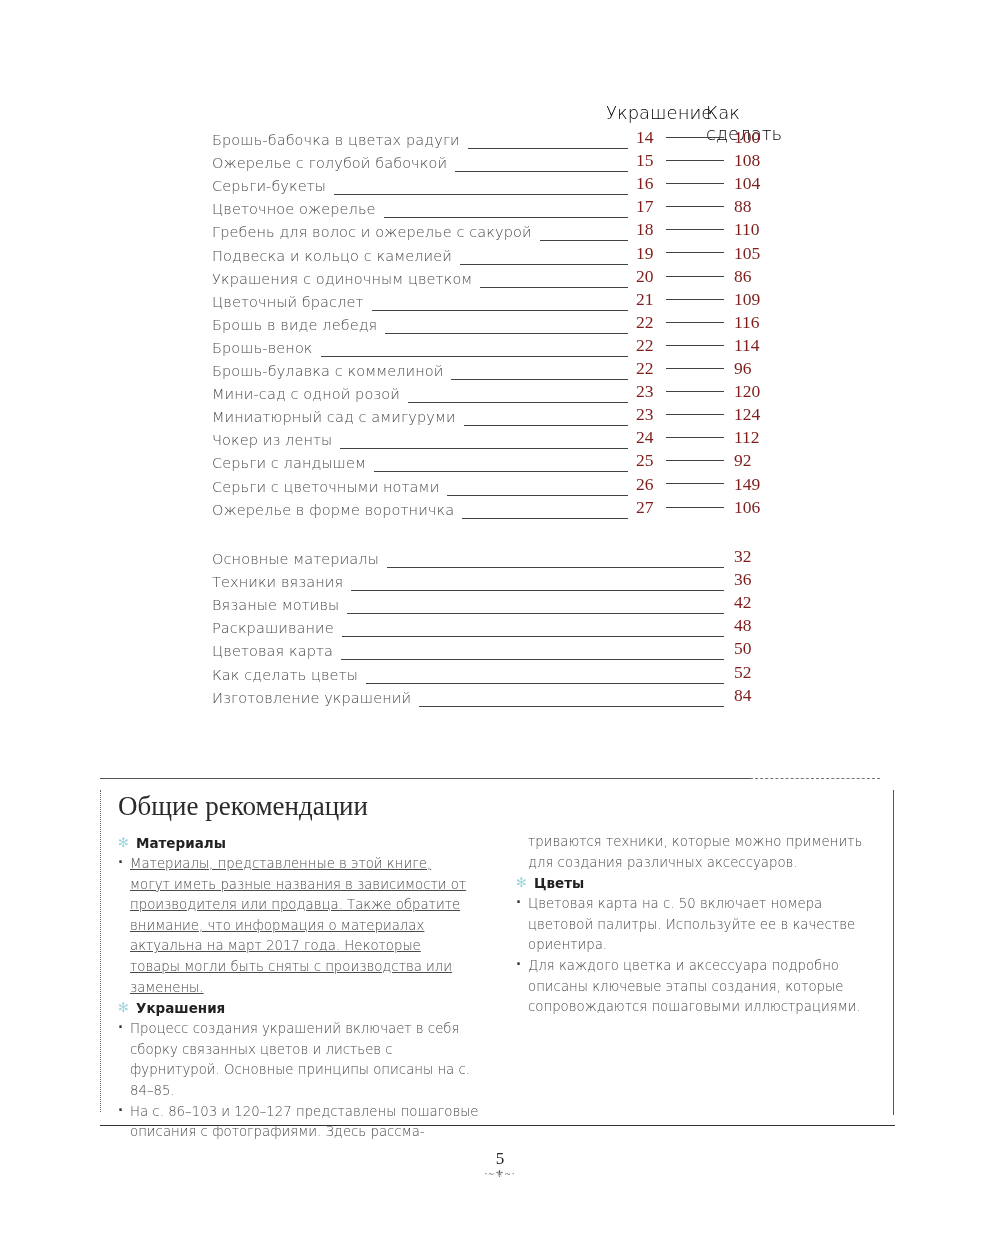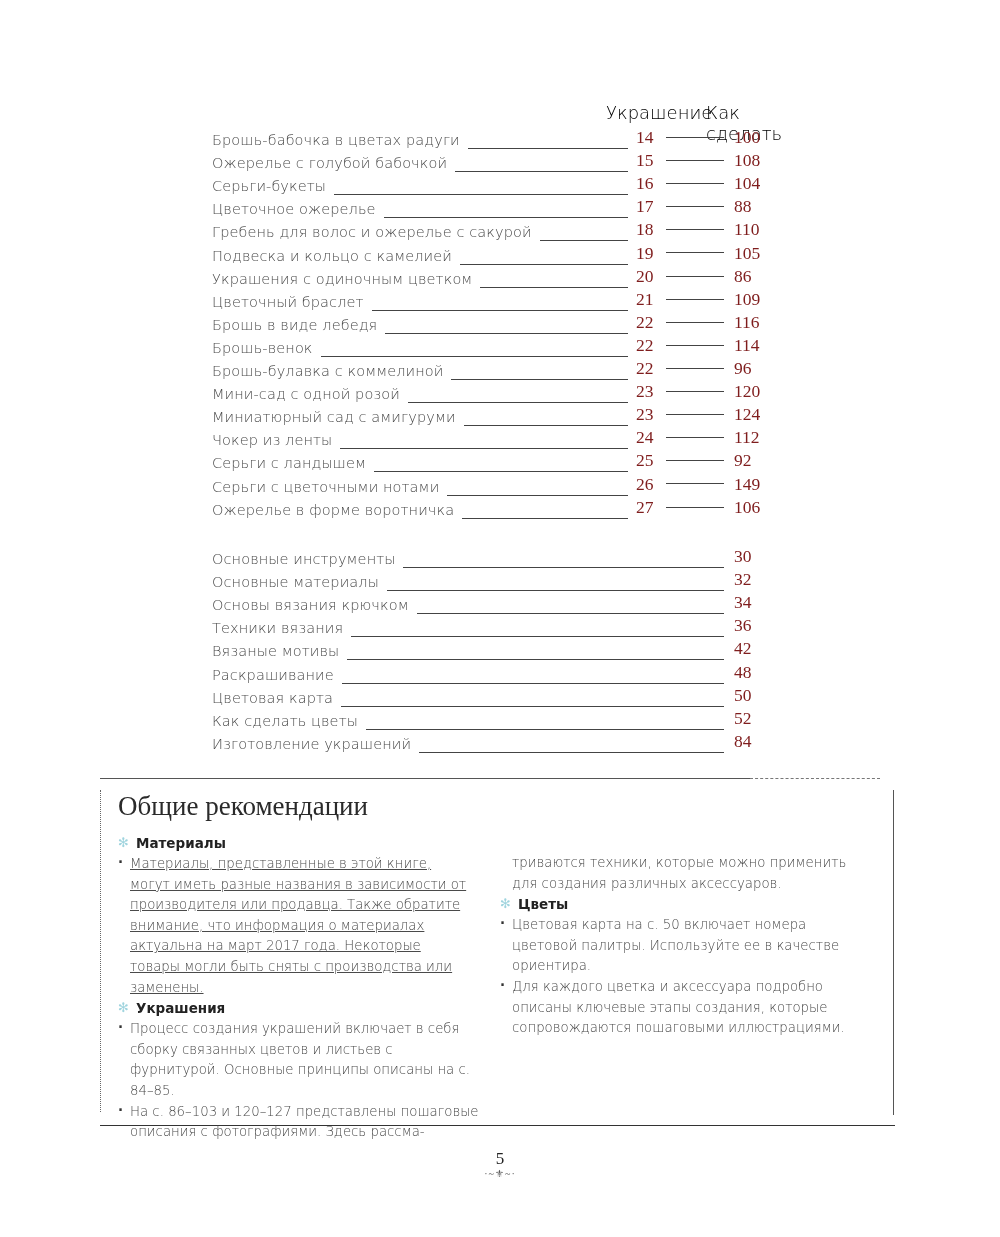--- a/index.html
+++ b/index.html
@@ -23,21 +23,21 @@
   .box-top { position: absolute; left: 0; top: 0; width: 650px; border-top: 1.2px solid #555; }
   .box-top-dash { position: absolute; left: 650px; top: 0; width: 130px; border-top: 1.2px dashed #777; }
   .box-left { position: absolute; left: 0; top: 12px; height: 322px; border-left: 1.3px dotted #666; }
   .box-right { position: absolute; left: 793px; top: 12px; height: 325px; border-left: 1.3px solid #555; }
   .box-bottom { position: absolute; left: 0; top: 347px; width: 795px; border-top: 1.4px solid #333; }
 
   .box-title { position: absolute; left: 18px; top: 13px; font-family: "Liberation Serif", "DejaVu Serif", serif; font-size: 27px; color: #2a2a2a; }
 
   .col { position: absolute; font-family: "DejaVu Sans", sans-serif; font-size: 13.3px; color: #4a4a4a; line-height: 20.6px; font-weight: 300; }
   .col-left { left: 18px; top: 55px; width: 375px; }
-  .col-right { left: 400px; top: 55px; width: 355px; margin-top: 21px; }
+  .col-right { left: 416px; top: 55px; width: 355px; }
   .sec-head { font-weight: bold; color: #222; font-size: 13.5px; display: flex; align-items: center; height: 21px; }
   .snow { color: #9fd4de; font-size: 13px; width: 18px; display: inline-block; }
   .bullet { position: relative; padding-left: 12px; }
   .bullet::before { content: "·"; position: absolute; left: 0; top: -1px; font-weight: bold; color: #333; }
   .para { padding-left: 12px; }
 
   .page-num { position: absolute; left: 0; width: 1000px; top: 1149px; text-align: center; font-family: "Liberation Serif", "DejaVu Serif", serif; font-size: 17px; color: #222; }
   .ornament { position: absolute; left: 0; width: 1000px; top: 1168px; text-align: center; font-size: 10px; color: #555; letter-spacing: 1px; }
 </style>
 </head>
@@ -164,33 +164,23 @@
     <div class="toc-row">
       <span class="toc-title">Ожерелье в форме воротничка</span>
       <span class="lead" style="width: 166px;"></span>
       <span class="num n1">27</span>
       <span class="lead2"></span>
       <span class="num n2">106</span>
     </div>
   </div>
 <div class="toc" style="top:544px;" id="basics">
     <div class="toc-row">
-      <span class="toc-title">Основные инструменты</span>
-      <span class="lead" style="width: 321px;"></span>
-      <span class="num n3">30</span>
-    </div>
-    <div class="toc-row">
       <span class="toc-title">Основные материалы</span>
       <span class="lead" style="width: 337px;"></span>
       <span class="num n3">32</span>
-    </div>
-    <div class="toc-row">
-      <span class="toc-title">Основы вязания крючком</span>
-      <span class="lead" style="width: 307px;"></span>
-      <span class="num n3">34</span>
     </div>
     <div class="toc-row">
       <span class="toc-title">Техники вязания</span>
       <span class="lead" style="width: 373px;"></span>
       <span class="num n3">36</span>
     </div>
     <div class="toc-row">
       <span class="toc-title">Вязаные мотивы</span>
       <span class="lead" style="width: 377px;"></span>
       <span class="num n3">42</span>

